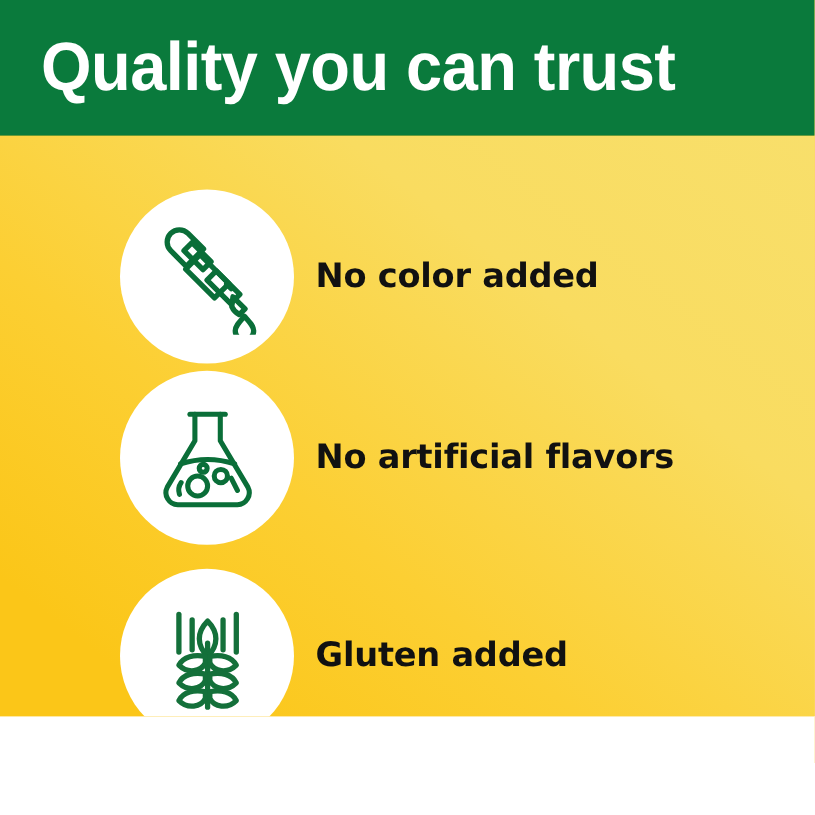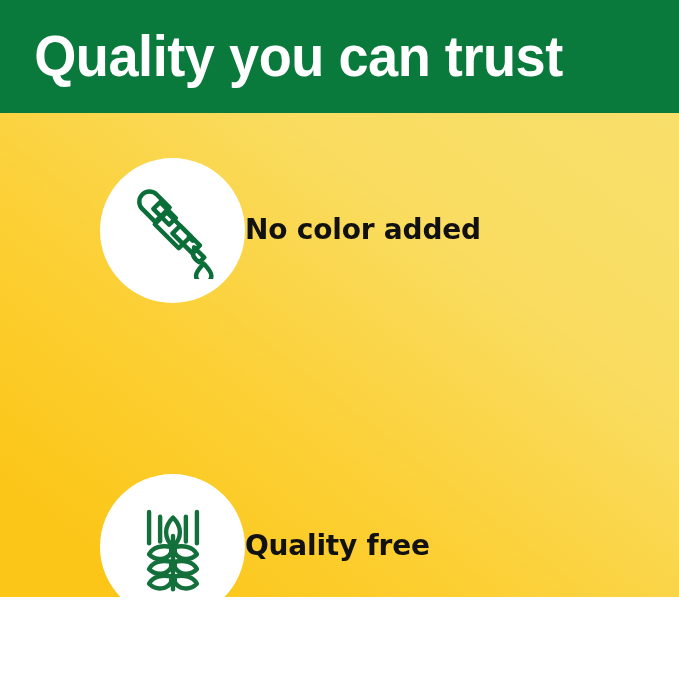--- a/index.html
+++ b/index.html
@@ -88,20 +88,21 @@
     background: #FFFFFF;
     display: flex;
     align-items: center;
     justify-content: center;
   }
   .icon-circle svg {
     display: block;
   }
 
   .feature-label {
+    margin-left: 18px;
     color: #111111;
     font-family: "DejaVu Sans", sans-serif;
     font-weight: 700;
     font-size: 28px;
     line-height: 1.1;
     letter-spacing: -0.2px;
     white-space: nowrap;
   }
 </style>
 </head>
@@ -134,20 +135,42 @@
 
             <path d="M66.5 56 L70.5 60"></path>
 
             <path d="M82 84 C86.5 89 90 92.5 90 96.5 A8 8 0 0 1 74 96.5 C74 92.5 77.5 89 82 84 Z"></path>
           </svg>
         </span>
       </div>
       <div class="feature-label">No color added</div>
     </div>
 
+    <div class="feature-row row-2">
+      <div class="icon-circle">
+        <span>
+          <svg width="92" height="92" viewBox="0 0 100 100" fill="none" stroke="#0A6E38" stroke-width="4.6" stroke-linecap="round" stroke-linejoin="round">
+
+            <path d="M34 10 L66 10"></path>
+
+            <path d="M38.5 10 L38.5 34 L13.5 76 A11 11 0 0 0 23 92 L77 92 A11 11 0 0 0 86.5 76 L61.5 34 L61.5 10"></path>
+
+            <path d="M25.5 55 Q50 47 74.5 55"></path>
+
+            <circle cx="41" cy="75" r="9"></circle>
+            <circle cx="62" cy="66" r="6"></circle>
+            <circle cx="46" cy="59" r="3.6"></circle>
+
+            <path d="M26 72 A12 12 0 0 0 24.5 82.5"></path>
+            <path d="M71.5 68 L77 79"></path>
+          </svg>
+        </span>
+      </div>
+      <div class="feature-label">No artificial flavors</div>
+    </div>
 
     <div class="feature-row row-3">
       <div class="icon-circle">
         <span>
           <svg width="92" height="92" viewBox="0 0 100 100" fill="none" stroke="#14703A" stroke-width="4.8" stroke-linecap="round" stroke-linejoin="round">
 
             <path d="M50 38 L50 96"></path>
 
             <path d="M24 12 L24 46"></path>
             <path d="M76 12 L76 46"></path>
@@ -161,17 +184,17 @@
             <path d="M52 50 C62 48 72 50 76 58 C68 66 56 64 52 56 Z"></path>
 
             <path d="M48 66 C38 64 28 66 24 74 C32 82 44 80 48 72 Z"></path>
             <path d="M52 66 C62 64 72 66 76 74 C68 82 56 80 52 72 Z"></path>
 
             <path d="M48 82 C38 80 28 82 24 90 C32 98 44 96 48 88 Z"></path>
             <path d="M52 82 C62 80 72 82 76 90 C68 98 56 96 52 88 Z"></path>
           </svg>
         </span>
       </div>
-      <div class="feature-label">Quality free</div>
+      <div class="feature-label">Gluten added</div>
     </div>
 
   </div>
 </div>
 
 </body></html>

